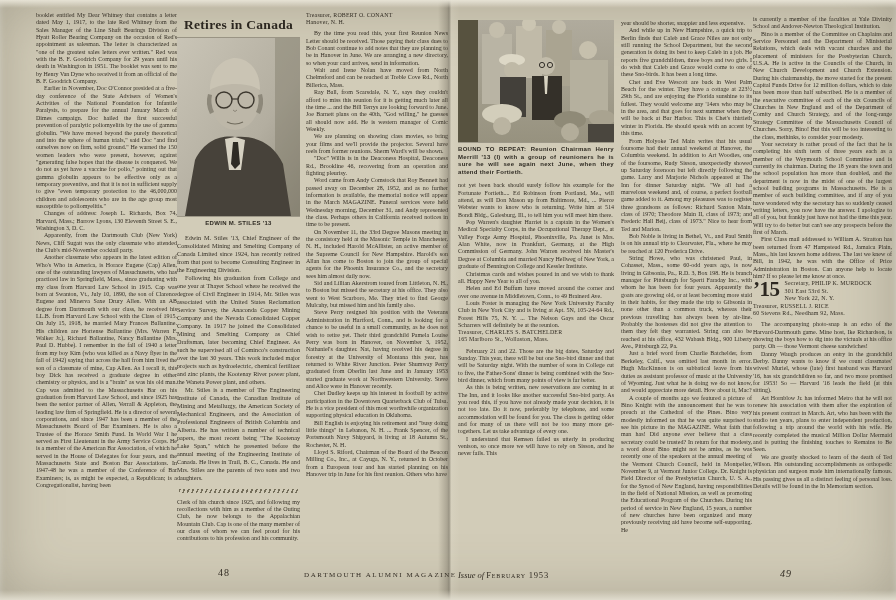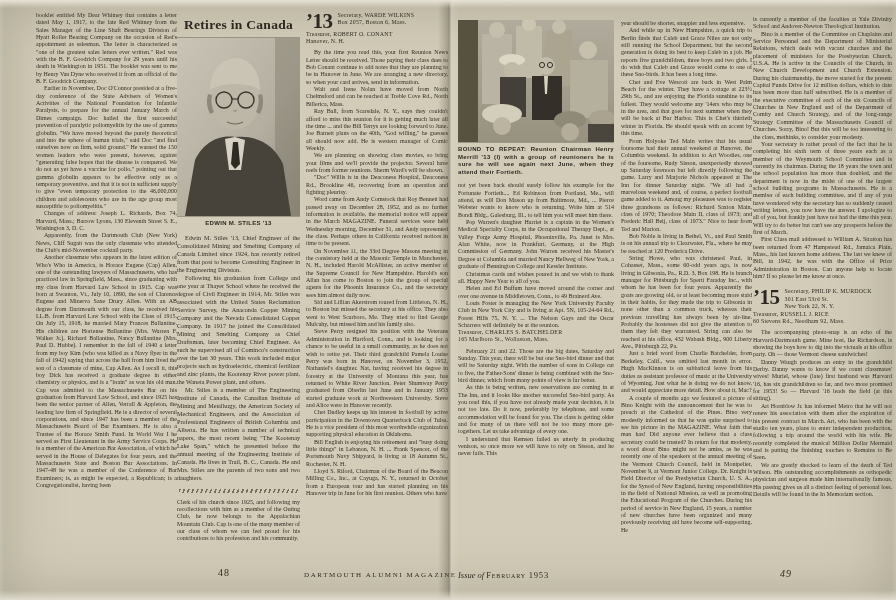--- a/index.html
+++ b/index.html
@@ -42,21 +42,21 @@
     margin:4px 0 6px 0;
   }
   .caption-center{text-align:center;}
   .caption-left{text-align:justify;}
   .rope-divider{
     height:4px;margin:7px 2px 6px 2px;
     background:repeating-linear-gradient(112deg,#5d5743 0 1.6px, rgba(0,0,0,0) 1.6px 4.2px);
     opacity:.8;
   }
   .class-header{display:flex;align-items:flex-start;margin:0 0 1px 0;}
-  .class-mid{margin-top:8px;}
+  .class-mid{}
   .class-year{
     font-size:21px;line-height:18px;font-weight:bold;letter-spacing:-.5px;
     margin-right:5px;color:#2c2720;white-space:nowrap;
   }
   .officer-lines{flex:1;}
   .officer-lines div, .officer-rest div{
     font-size:5.9px;line-height:7.2px;text-align:left;letter-spacing:.2px;
   }
   .officer-rest{margin-bottom:4px;}
   .footer-item{position:absolute;color:#332d24;}
@@ -115,27 +115,20 @@
           <p>Following his graduation from College and one year at Thayer School where he received the degree of Civil Engineer in 1914, Mr. Stiles was associated with the United States Reclamation Service Survey, the Anaconda Copper Mining Company and the Nevada Consolidated Copper Company. In 1917 he joined the Consolidated Mining and Smelting Company as Chief Draftsman, later becoming Chief Engineer. As such he supervised all of Cominco's construction over the last 30 years. This work included major projects such as hydroelectric, chemical fertilizer and zinc plants, the Kootenay River power plant, the Waneta Power plant, and others.</p>
           <p>Mr. Stiles is a member of The Engineering Institute of Canada, the Canadian Institute of Mining and Metallurgy, the American Society of Mechanical Engineers, and the Association of Professional Engineers of British Columbia and Alberta. He has written a number of technical papers, the most recent being "The Kootenay Lake Span," which he presented before the annual meeting of the Engineering Institute of Canada. He lives in Trail, B. C., Canada. He and Mrs. Stiles are the parents of two sons and two daughters.</p>
         </div>
       <div class="rope-divider"></div>
       <div class="cont">
           <p>Clerk of his church since 1925, and following my recollections with him as a member of the Outing Club, he now belongs to the Appalachian Mountain Club. Cap is one of the many member of our class of whom we can feel proud for his contributions to his profession and his community.</p>
         </div>
     </div>
 
     <div class="col" id="colL3">
-      <div class="class-header">
-        <span class="class-year">’13</span>
-        <div class="officer-lines">
-            <div>Secretary, WARDE WILKINS</div>
-            <div>Box 2057, Boston 6, Mass.</div>
-          </div>
-      </div>
       <div class="officer-rest">
           <div>Treasurer, ROBERT O. CONANT</div>
           <div>Hanover, N. H.</div>
         </div>
       <div>
           <p>By the time you read this, your first Reunion News Letter should be received. Those paying their class dues to Bob Conant continue to add notes that they are planning to be in Hanover in June. We are arranging a new directory, so when your card arrives, send in information.</p>
           <p>Walt and Irene Nolan have moved from North Chelmsford and can be reached at Treble Cove Rd., North Billerica, Mass.</p>
           <p>Ray Ball, from Scarsdale, N. Y., says they couldn't afford to miss this reunion for it is getting much later all the time ... and the Bill Terrys are looking forward to June. Joe Barnett plans on the 40th, "God willing," he guesses all should now add. He is western manager of Comic Weekly.</p>
           <p>We are planning on showing class movies, so bring your films and we'll provide the projector. Several have reels from former reunions. Sherm Ward's will be shown.</p>
           <p>"Doc" Willis is in the Deaconess Hospital, Deaconess Rd., Brookline 46, recovering from an operation and fighting pleurisy.</p>

